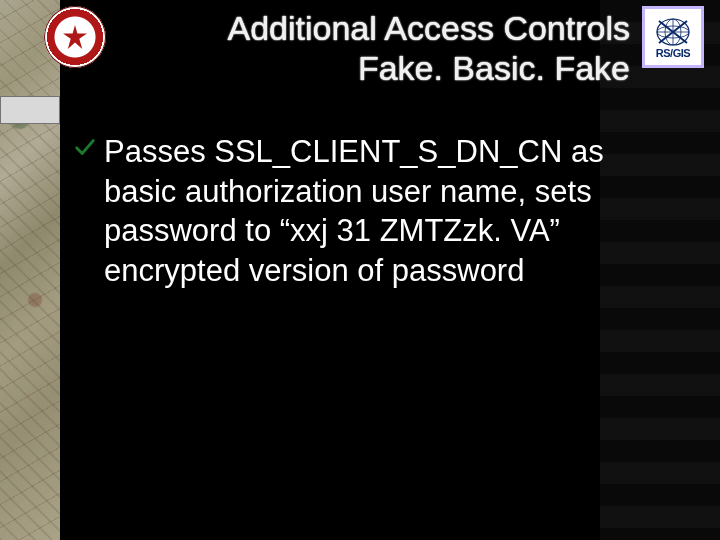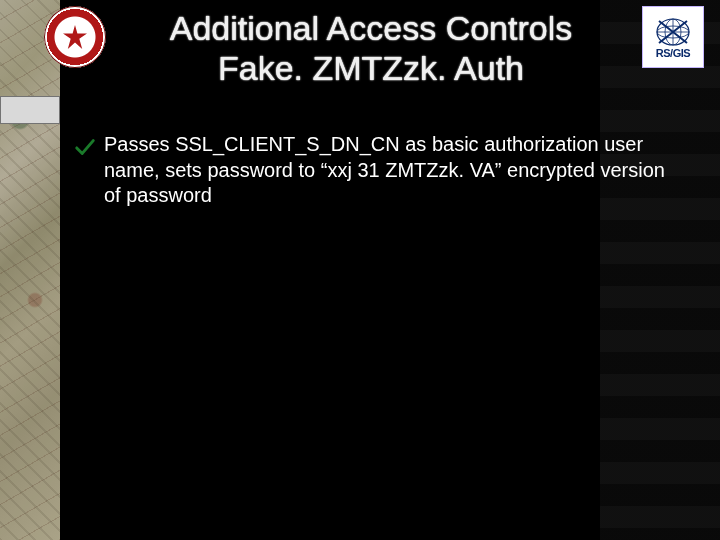--- a/index.html
+++ b/index.html
@@ -74,21 +74,21 @@
     position: absolute;
     left: 50%; top: 50%;
     width: 24px; height: 24px;
     transform: translate(-50%,-50%);
     background: #b01818;
     clip-path: polygon(50% 0, 60% 35%, 100% 35%, 68% 57%, 80% 100%, 50% 73%, 20% 100%, 32% 57%, 0 35%, 40% 35%);
   }
   .logo-right {
     right: 16px;
     background: #fff;
-    border: 1px solid #c4b5fd;
+    border: 3px solid #c4b5fd;
     display: flex;
     flex-direction: column;
     align-items: center;
     justify-content: center;
   }
   .logo-right svg { display: block; }
   .logo-right .rsgis {
     font-size: 11px;
     font-weight: bold;
     color: #0a2a6a;
@@ -100,32 +100,32 @@
     left: 112px; right: 90px;
     top: 8px;
     color: #000;
     text-shadow: 0 0 1px #fff, 0 0 2px #fff;
     font-size: 34px;
     line-height: 1.18;
     text-align: center;
     font-weight: 400;
   }
   .title, .bullets { color: #fff; }
-  .title { color: #0a0a0a; }
+  .title { color: #0a0a0a; text-align: right; }
   
   .title { color: #e8e8e8; font-family: Arial, sans-serif; }
   
   .title { color: #f0f0f0; }
 
   .bullets {
     position: absolute;
     left: 74px; right: 52px;
     top: 132px;
     color: #fff;
-    font-size: 20px;
+    font-size: 31px;
     line-height: 1.28;
   }
   .bullets li {
     list-style: none;
     position: relative;
     padding-left: 30px;
     margin-bottom: 6px;
   }
   .check {
     position: absolute;
@@ -150,21 +150,21 @@
     <ellipse cx="20" cy="17" rx="8" ry="13" fill="none" stroke="#0a2a6a" stroke-width="0.8"></ellipse>
     <line x1="4" y1="17" x2="36" y2="17" stroke="#0a2a6a" stroke-width="0.8"></line>
     <line x1="20" y1="4" x2="20" y2="30" stroke="#0a2a6a" stroke-width="0.8"></line>
     <path d="M6 6 L34 28 M34 6 L6 28" stroke="#0a2a6a" stroke-width="2"></path>
   </svg>
   <div class="rsgis">RS/GIS</div>
 </div>
 
 <div class="title">
   <span>Additional Access Controls</span><br>
-  <span>Fake. ZMTZzk. Auth</span>
+  <span>Fake. Basic. Fake</span>
 </div>
 
 <ul class="bullets">
   <li>
     <svg class="check" viewBox="0 0 24 24">
       <path d="M3 13 L9 19 L21 5" fill="none" stroke="currentColor" stroke-width="3.2" stroke-linecap="round" stroke-linejoin="round"></path>
     </svg>
     <span>Passes SSL_CLIENT_S_DN_CN as basic authorization user name, sets password to “xxj 31 ZMTZzk. VA” encrypted version of password</span>
   </li>
 </ul>

